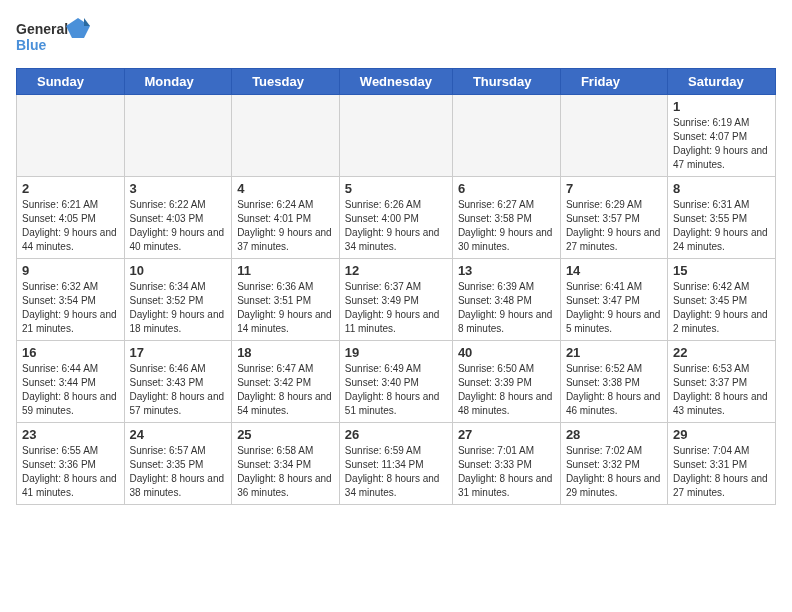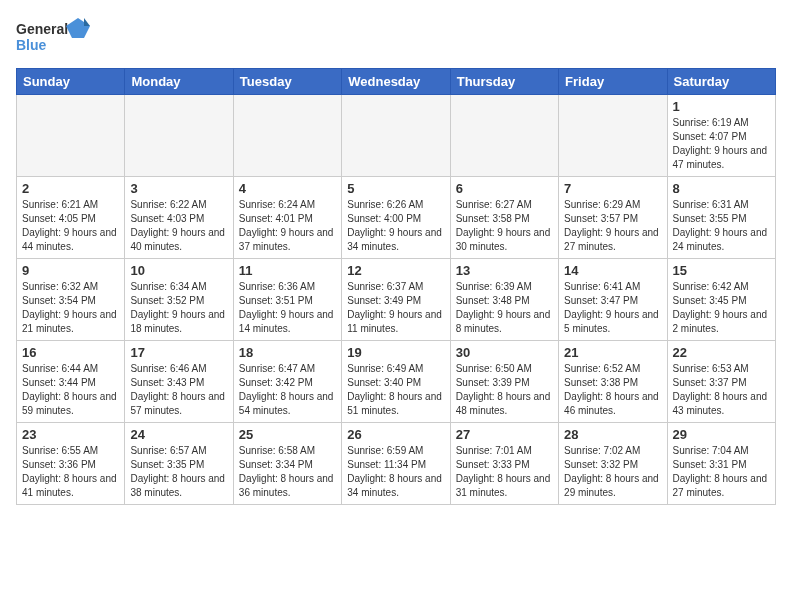--- a/index.html
+++ b/index.html
@@ -37,21 +37,21 @@
     .calendar {
       width: 100%;
       border-collapse: collapse;
       border: 1px solid #ccc;
     }
     .calendar th {
       background: #3a6bc4;
       color: #fff;
       font-size: 13px;
       font-weight: bold;
-      padding: 5px 6px;
+      padding: 5px 20px;
       text-align: left;
       border: 1px solid #2a5ab4;
     }
     .calendar td {
       vertical-align: top;
       border: 1px solid #ccc;
       padding: 4px 5px;
       width: calc(100% / 7);
       min-height: 72px;
       background: #fff;
@@ -250,21 +250,21 @@
 and 54 minutes.</div>
         </td>
         <td>
           <span class="day-number">19</span>
           <div class="day-info">Sunrise: 6:49 AM
 Sunset: 3:40 PM
 Daylight: 8 hours
 and 51 minutes.</div>
         </td>
         <td>
-          <span class="day-number">30</span>
+          <span class="day-number">40</span>
           <div class="day-info">Sunrise: 6:50 AM
 Sunset: 3:39 PM
 Daylight: 8 hours
 and 48 minutes.</div>
         </td>
         <td>
           <span class="day-number">21</span>
           <div class="day-info">Sunrise: 6:52 AM
 Sunset: 3:38 PM
 Daylight: 8 hours

